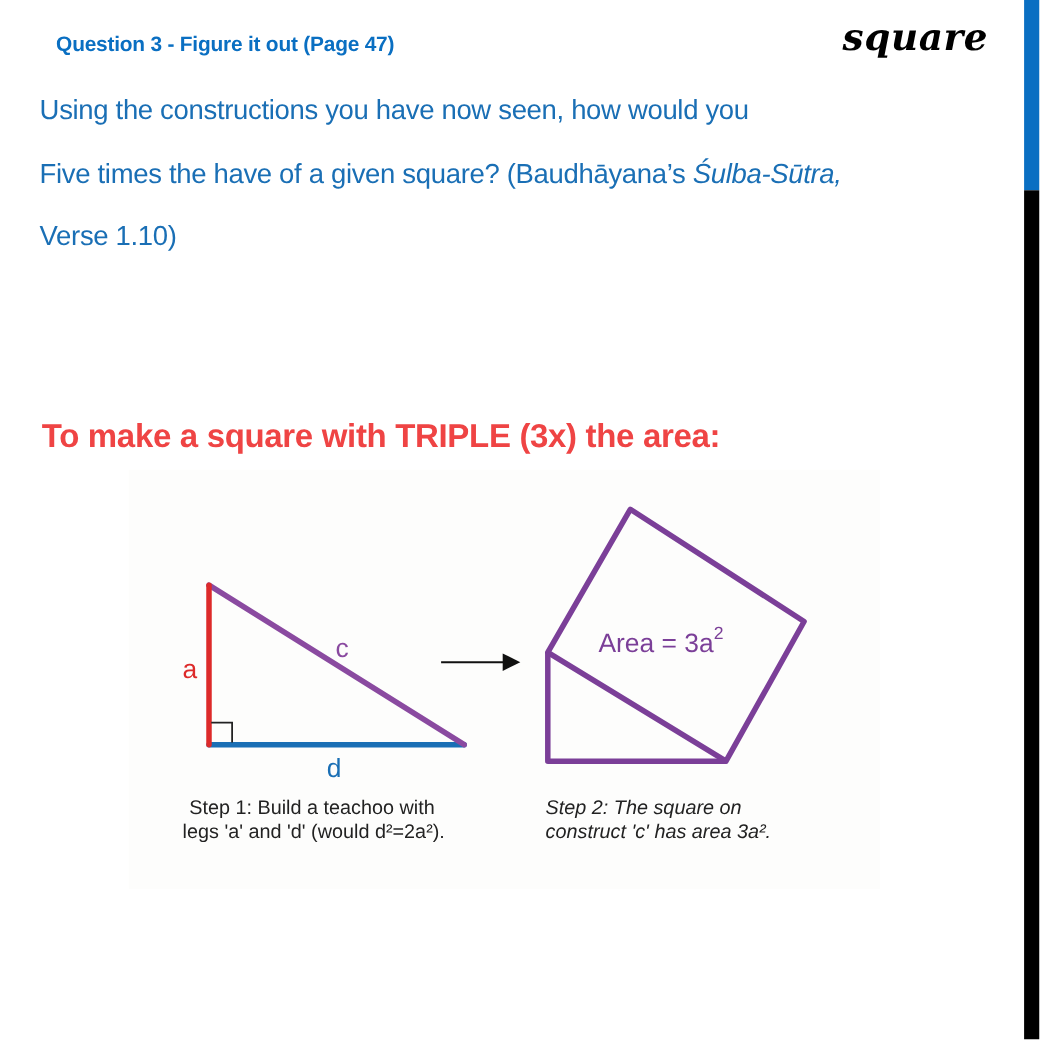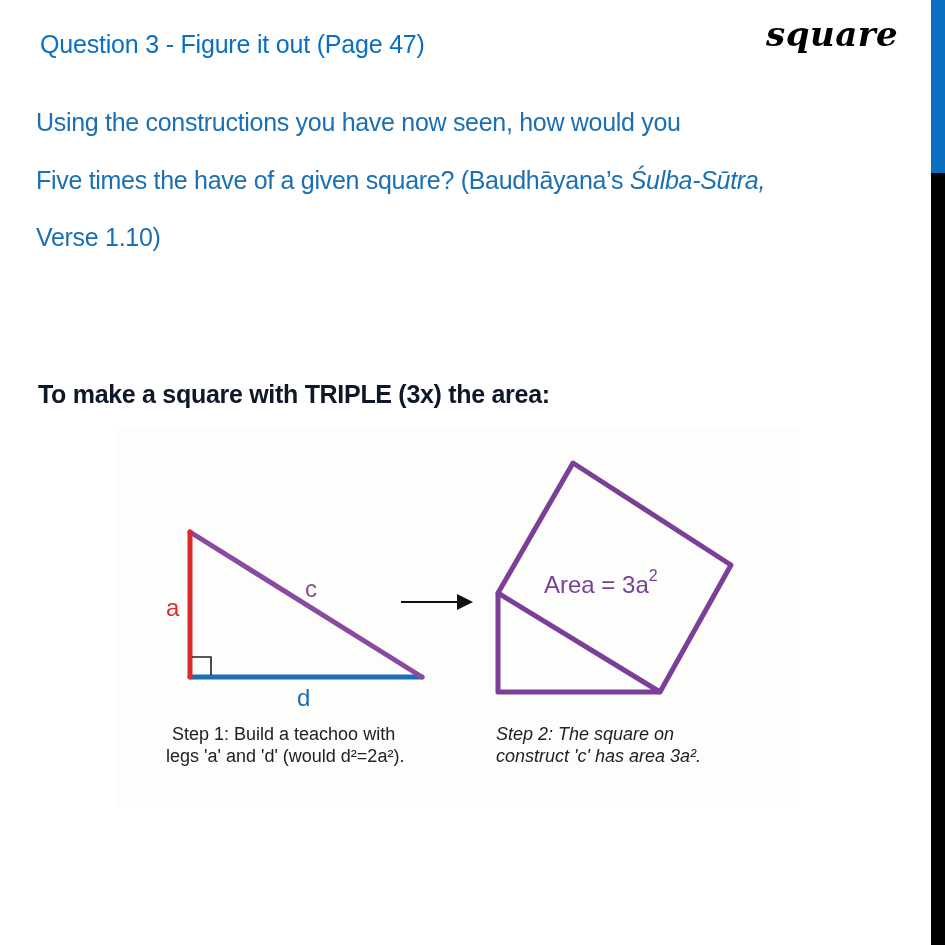--- a/index.html
+++ b/index.html
@@ -15,36 +15,36 @@
   .sidebar-black {
     position: absolute; left: 931px; top: 173px; width: 14px; height: 772px;
     background: #000000;
   }
   .logo {
     position: absolute; left: 766px; top: 14px;
     font-family: "DejaVu Serif", serif; font-style: italic; font-weight: bold;
     font-size: 34px; color: #000; letter-spacing: 0.5px;
   }
   .title {
-    position: absolute; left: 40px; top: 30px;
-    font-family: "Liberation Sans", sans-serif; font-weight: normal;
-    font-size: 25px; color: #0a6fc2; letter-spacing: -0.2px;
+    position: absolute; left: 51px; top: 30px;
+    font-family: "Liberation Sans", sans-serif; font-weight: bold;
+    font-size: 19px; color: #0a6fc2; letter-spacing: -0.2px;
   }
   .question {
-    position: absolute; left: 36px; top: 94px; width: 880px;
+    position: absolute; left: 36px; top: 72px; width: 880px;
     font-family: "Liberation Sans", sans-serif;
     font-size: 25px; line-height: 57.5px; color: #1a6fb5;
     letter-spacing: -0.3px;
   }
   .question .line { display: block; white-space: nowrap; }
   .question i { font-style: italic; }
   .subheading {
     position: absolute; left: 38px; top: 380px;
     font-family: "Liberation Sans", sans-serif; font-weight: bold;
-    font-size: 25px; color: #0f172a; letter-spacing: -0.3px;
+    font-size: 30px; color: #ef4444; letter-spacing: -0.3px;
   }
   .figure {
     position: absolute; left: 117px; top: 427px; width: 683px; height: 381px;
     background: #fdfdfc;
   }
   .figure svg { position: absolute; left: 0; top: 0; }
   .caption {
     position: absolute; font-family: "Liberation Sans", sans-serif;
     font-size: 18px; line-height: 22px; color: #222; white-space: nowrap;
   }

